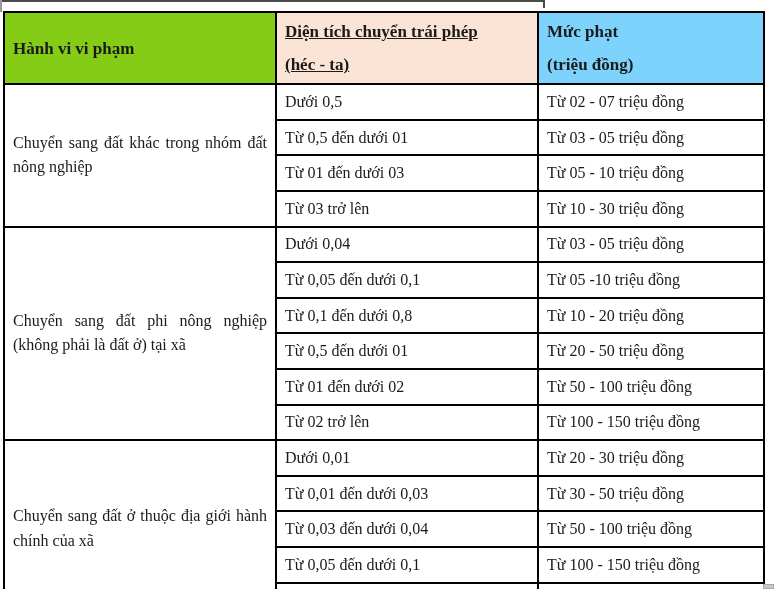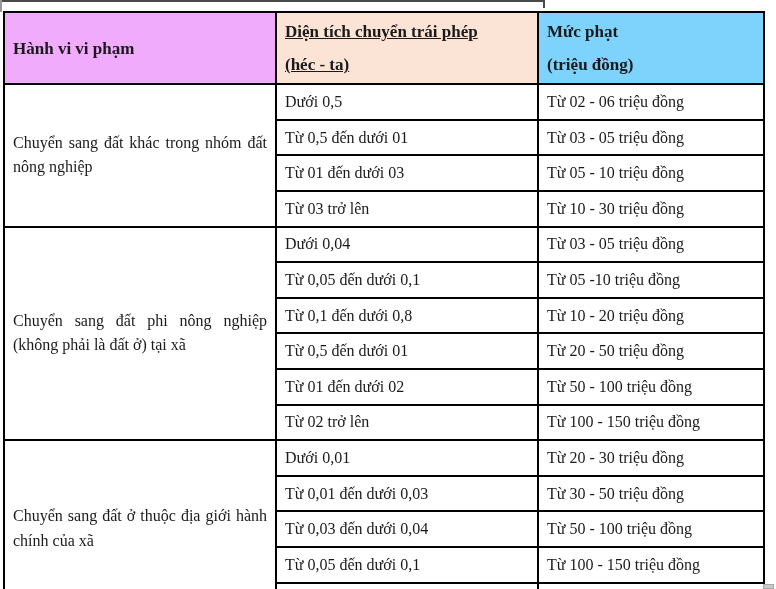--- a/index.html
+++ b/index.html
@@ -87,38 +87,38 @@
 <div class="frag-left-tick"></div>
 
 <table class="viol-table">
   <colgroup>
     <col style="width: 272px;">
     <col style="width: 262px;">
     <col style="width: 226px;">
   </colgroup>
   <thead>
     <tr>
-      <th class="header-cell" style="background: #f0abfc;">
+      <th class="header-cell" style="background: #84cc16;">
         <div class="header-line">Hành vi vi phạm</div>
       </th>
       <th class="header-cell" style="background: rgb(251, 228, 213); text-decoration: underline;">
         <div class="header-line">Diện tích chuyển trái phép</div>
         <div class="header-line">(héc - ta)</div>
       </th>
       <th class="header-cell" style="background: #7dd3fc;">
         <div class="header-line">Mức phạt</div>
         <div class="header-line">(triệu đồng)</div>
       </th>
     </tr>
   </thead>
   <tbody>
       <tr>
         <td rowspan="4" class="behavior-cell">Chuyển sang đất khác trong nhóm đất nông nghiệp</td>
         <td class="area-cell">Dưới 0,5</td>
-        <td class="fine-cell">Từ 02 - 06 triệu đồng</td>
+        <td class="fine-cell">Từ 02 - 07 triệu đồng</td>
       </tr>
       <tr>
         <td class="area-cell">Từ 0,5 đến dưới 01</td>
         <td class="fine-cell">Từ 03 - 05 triệu đồng</td>
       </tr>
       <tr>
         <td class="area-cell">Từ 01 đến dưới 03</td>
         <td class="fine-cell">Từ 05 - 10 triệu đồng</td>
       </tr>
       <tr>

